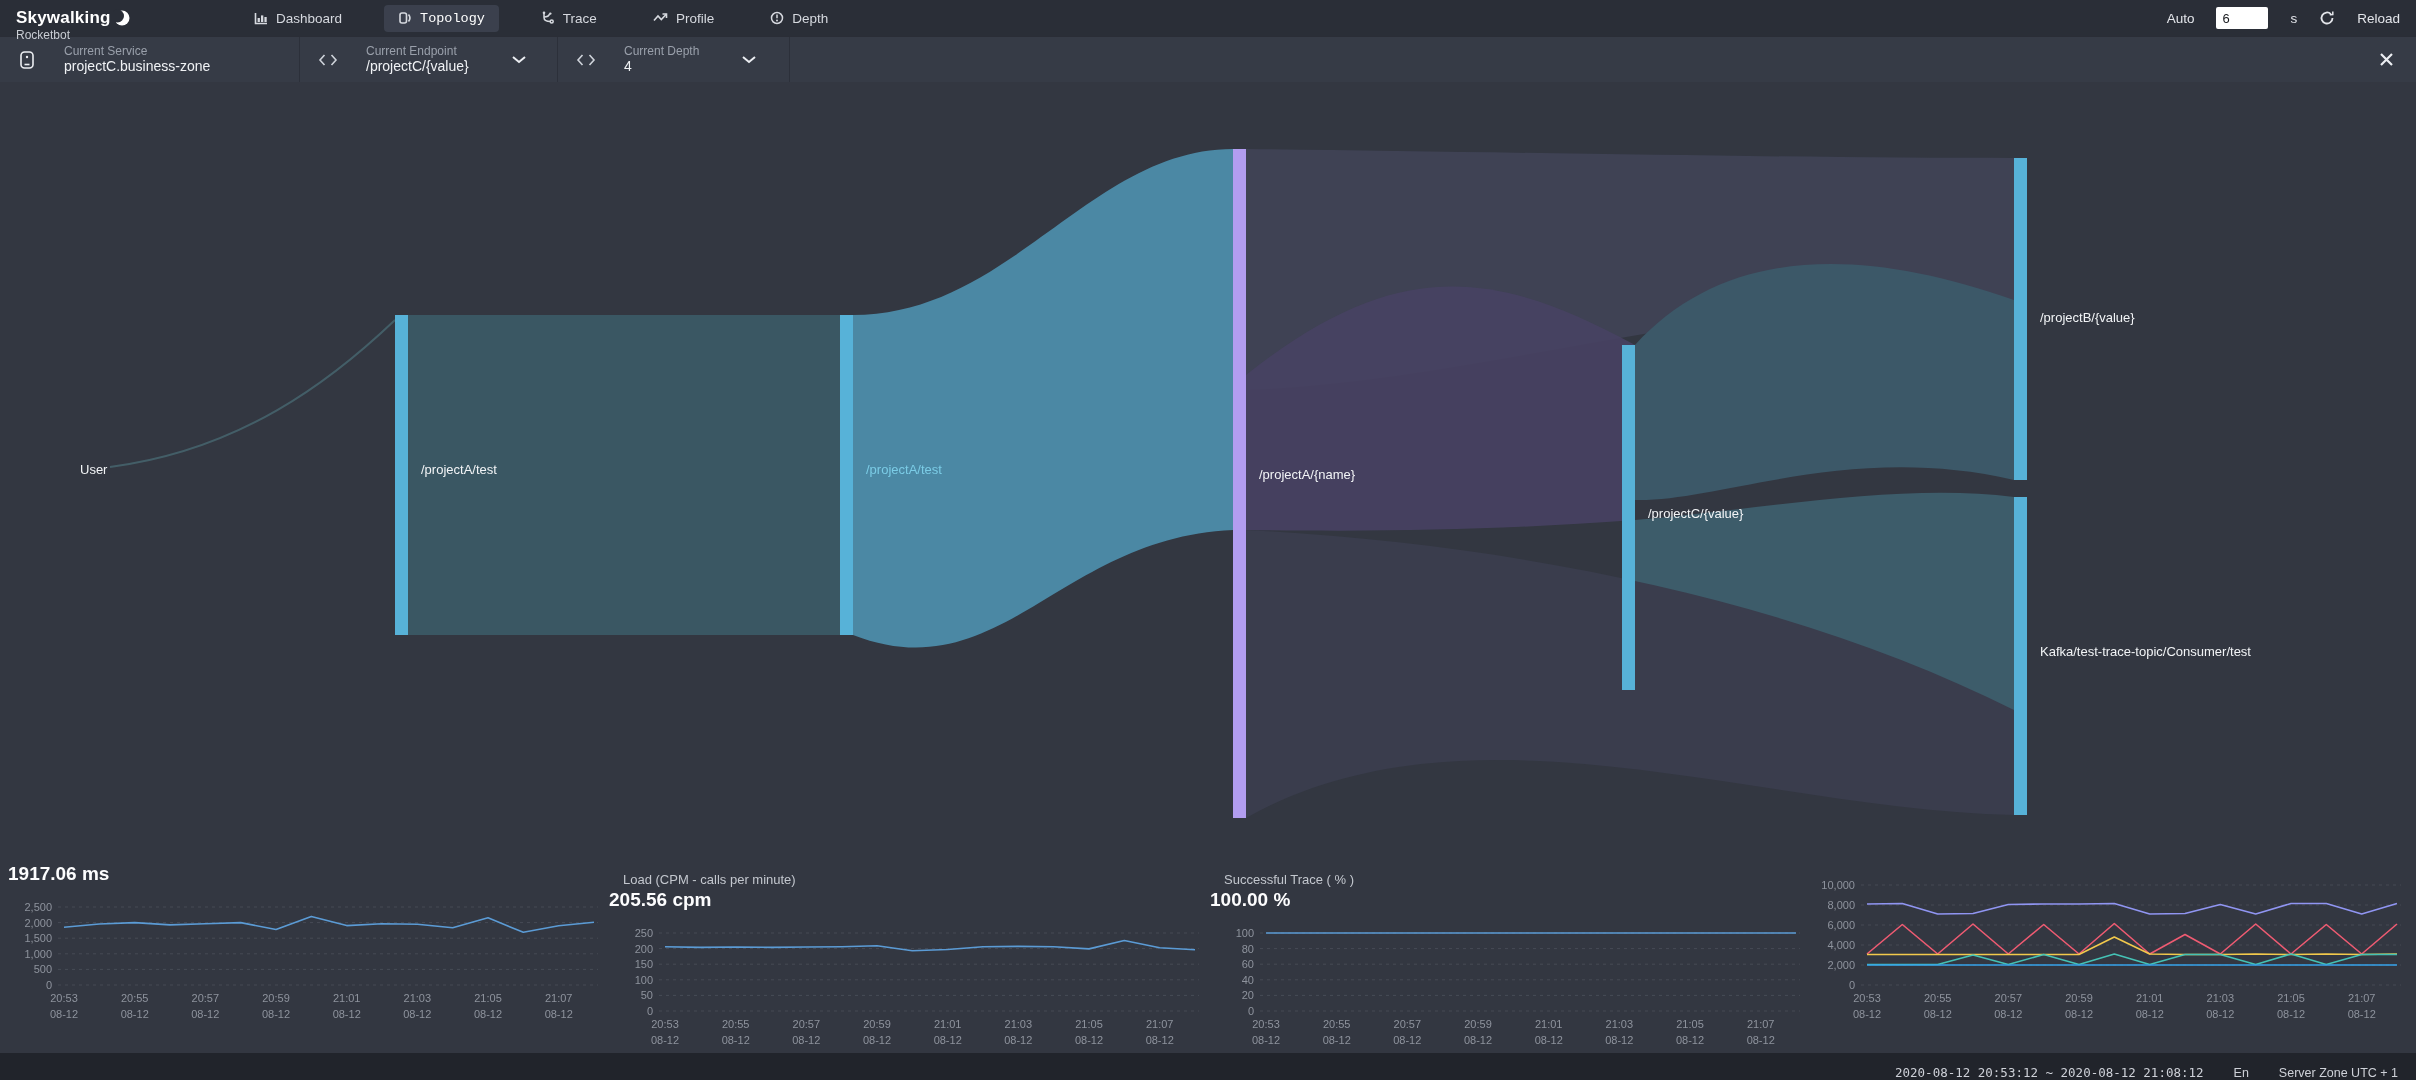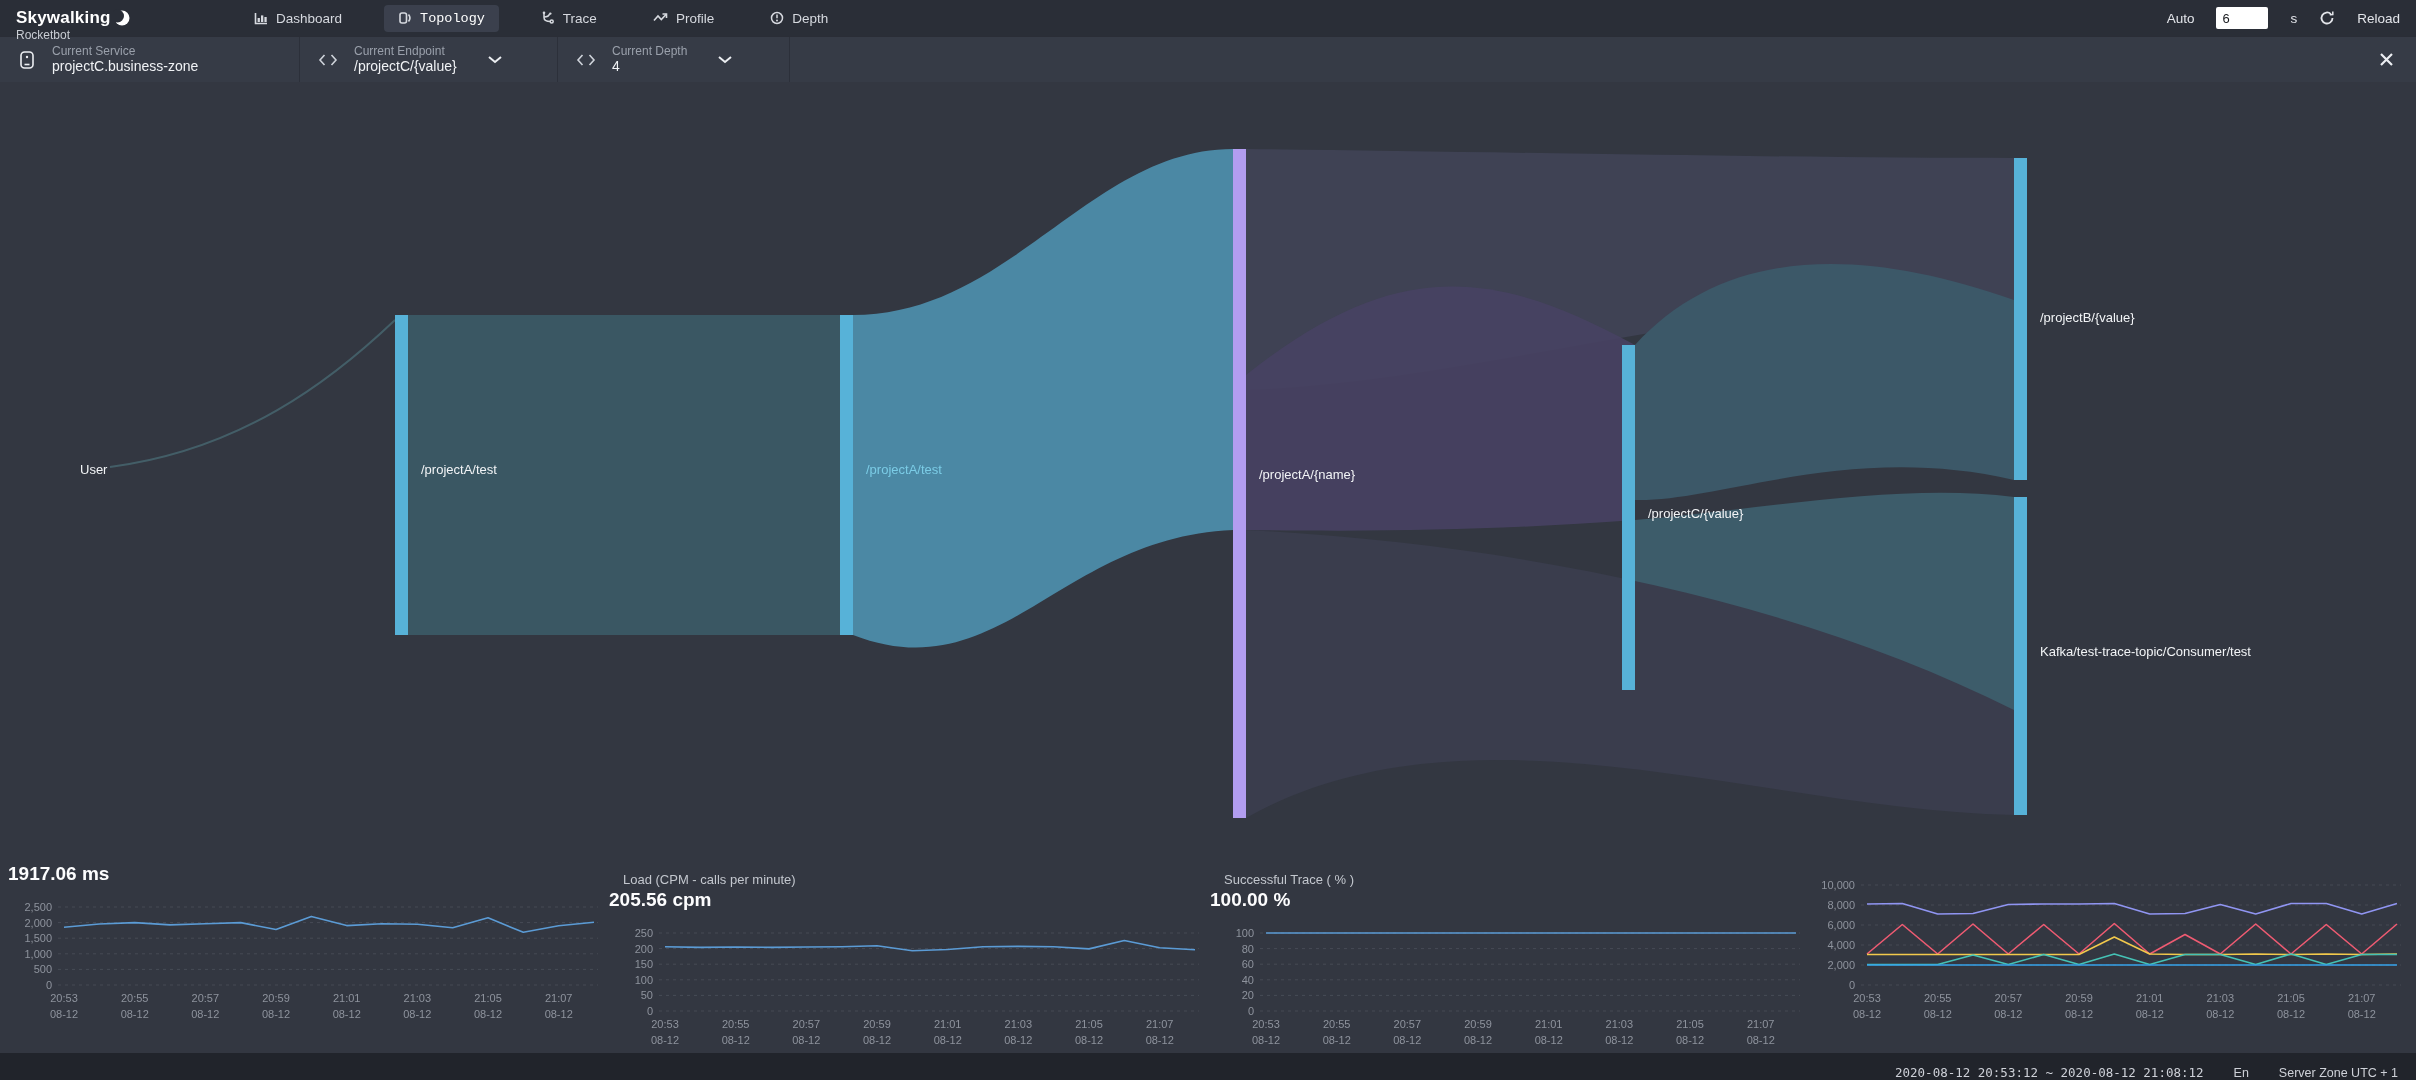--- a/index.html
+++ b/index.html
@@ -18,21 +18,21 @@
   .nav { display:flex; align-items:center; gap:28px; margin-left:60px; }
   .nav-item { display:flex; align-items:center; gap:8px; font-size:13.5px; color:#d6d9df;
               padding:6px 14px; border-radius:4px; cursor:pointer; }
   .nav-item.active { background:#3b404d; color:#fff;font-family:Liberation Mono, monospace; }
   .nav-item svg { stroke:#d6d9df; }
   .header-right { margin-left:auto; display:flex; align-items:center; gap:22px; padding-right:16px; font-size:13.5px; color:#e3e5ea; }
   .auto-input { width:52px; height:22px; background:#fff; color:#16181d; border:none; border-radius:2px;
                 font-size:13px; padding:0 6px; font-family:"Liberation Sans",sans-serif; }
   
   .toolbar { height:46px; background:#363b46; display:flex; align-items:stretch; border-top:1px solid #2a2d36; }
-  .tb-section { display:flex; align-items:center; gap:16px; padding:0 18px; border-right:1px solid #2c303a; }
+  .tb-section { display:flex; align-items:center; gap:28px; padding:0 18px; border-right:1px solid #2c303a; }
   .tb-label { font-size:12px; color:#9aa0ab; line-height:14px; }
   .tb-value { font-size:14px; color:#f0f2f5; line-height:17px; }
   .tb-chevron { margin-left:14px; }
   .tb-close { margin-left:auto; display:flex; align-items:center; padding-right:22px; cursor:pointer; }
   
   .sankey-wrap { height:779px; position:relative; }
   .sankey-label { font-size:13px; fill:#f2f4f6; }
   .sankey-label.teal { fill:#7bcce6; }
   
   .charts { height:192px; display:flex; padding-left:8px; }

